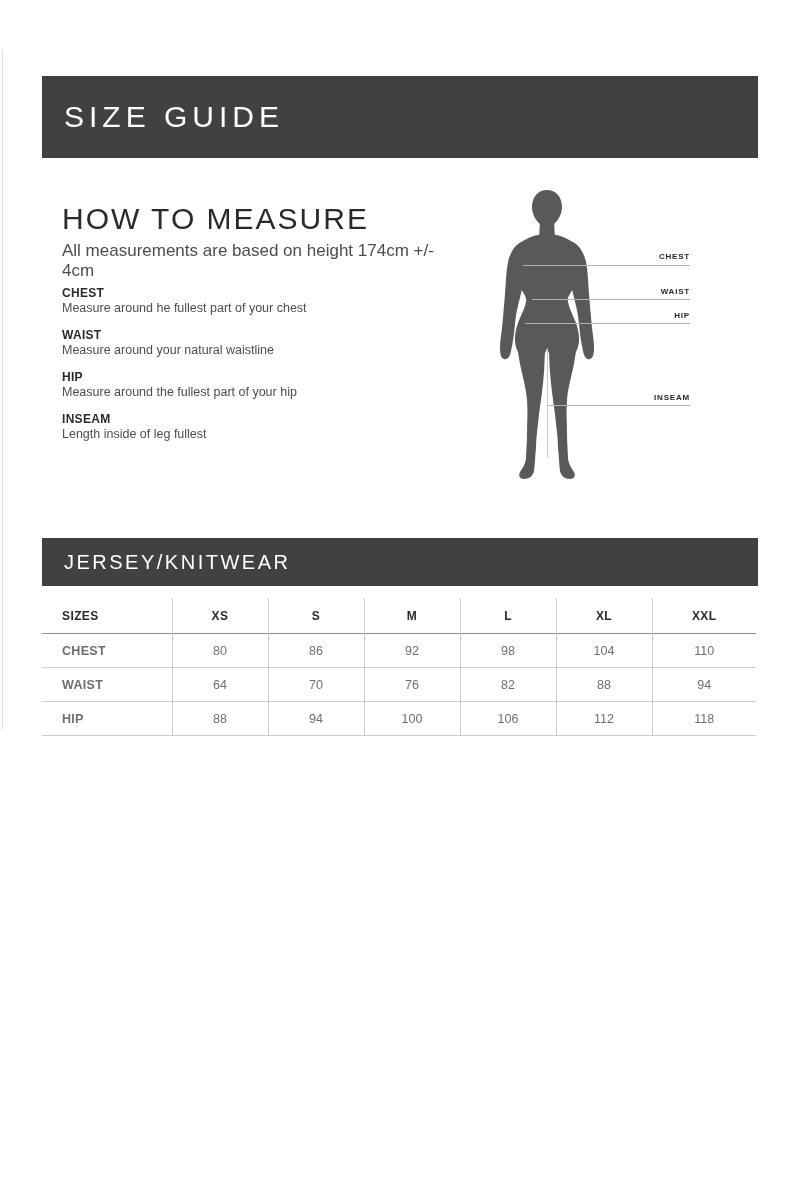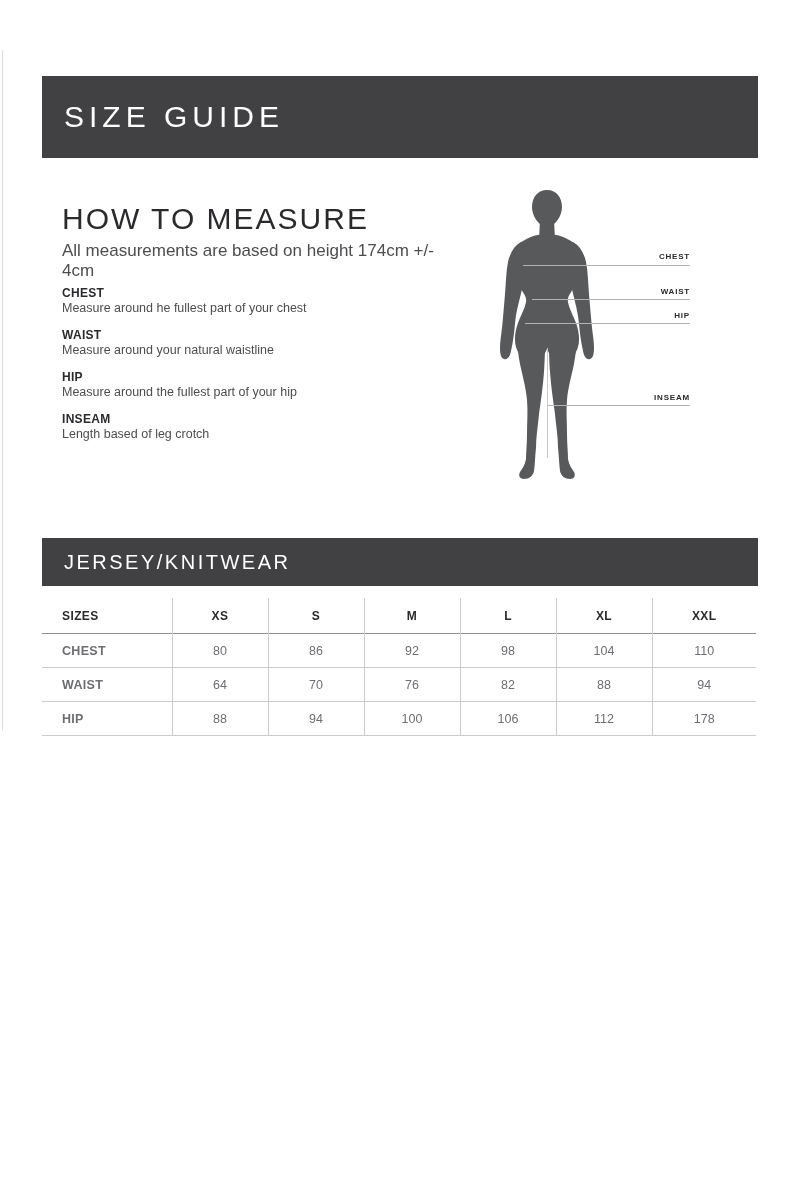--- a/index.html
+++ b/index.html
@@ -83,21 +83,21 @@
     <div class="measure-item">
       <div class="term">WAIST</div>
       <div class="desc">Measure around your natural waistline</div>
     </div>
     <div class="measure-item">
       <div class="term">HIP</div>
       <div class="desc">Measure around the fullest part of your hip</div>
     </div>
     <div class="measure-item">
       <div class="term">INSEAM</div>
-      <div class="desc">Length based of leg crotch</div>
+      <div class="desc">Length inside of leg fullest</div>
     </div>
   </div>
 
   <div class="figure-area">
     <svg viewBox="0 0 124 300" aria-hidden="true">
       <path d="M59,8 C68,8 74,15 74,25 C74,32 70,39 65,43 C63,45 61,46 59,46 C57,46 55,45 53,43 C48,39 44,32 44,25 C44,15 50,8 59,8 Z"></path>
       <path d="M52,38 L66,38 L67,58 L51,58 Z"></path>
       <path d="M59,52 C48,52 38,56 31,62 C24,68 21,76 22,84 C23,92 28,98 31,104 C36,112 39,115 38,120 C37,126 33,133 30,141 C27,149 26,158 28,165 C30,172 35,177 41,180 C47,182 53,181 55,175 L59,167 L63,175 C65,181 71,182 77,180 C83,177 88,172 90,165 C92,158 91,149 88,141 C85,133 81,126 80,120 C79,115 82,112 87,104 C90,98 95,92 96,84 C97,76 94,68 87,62 C80,56 70,52 59,52 Z"></path>
       <path d="M33,60 C26,64 22,71 20,80 C18,90 18,100 17,112 C16,124 15,136 14,146 C13,154 12,160 12,166 C12,172 13,176 16,177 C19,178 22,175 23,169 C25,160 26,152 27,142 C28,128 33,114 35,102 C36,90 37,78 38,70 Z"></path>
       <path d="M85,60 C92,64 96,71 98,80 C100,90 100,100 101,112 C102,124 103,136 104,146 C105,154 106,160 106,166 C106,172 105,176 102,177 C99,178 96,175 95,169 C93,160 92,152 91,142 C90,128 85,114 83,102 C82,90 81,78 80,70 Z"></path>
@@ -159,18 +159,18 @@
         <td>88</td>
         <td>94</td>
       </tr>
       <tr class="row">
         <td class="lbl">HIP</td>
         <td>88</td>
         <td>94</td>
         <td>100</td>
         <td>106</td>
         <td>112</td>
-        <td>178</td>
+        <td>118</td>
       </tr>
     </tbody>
   </table>
 
 </div>
 
 </body></html>

